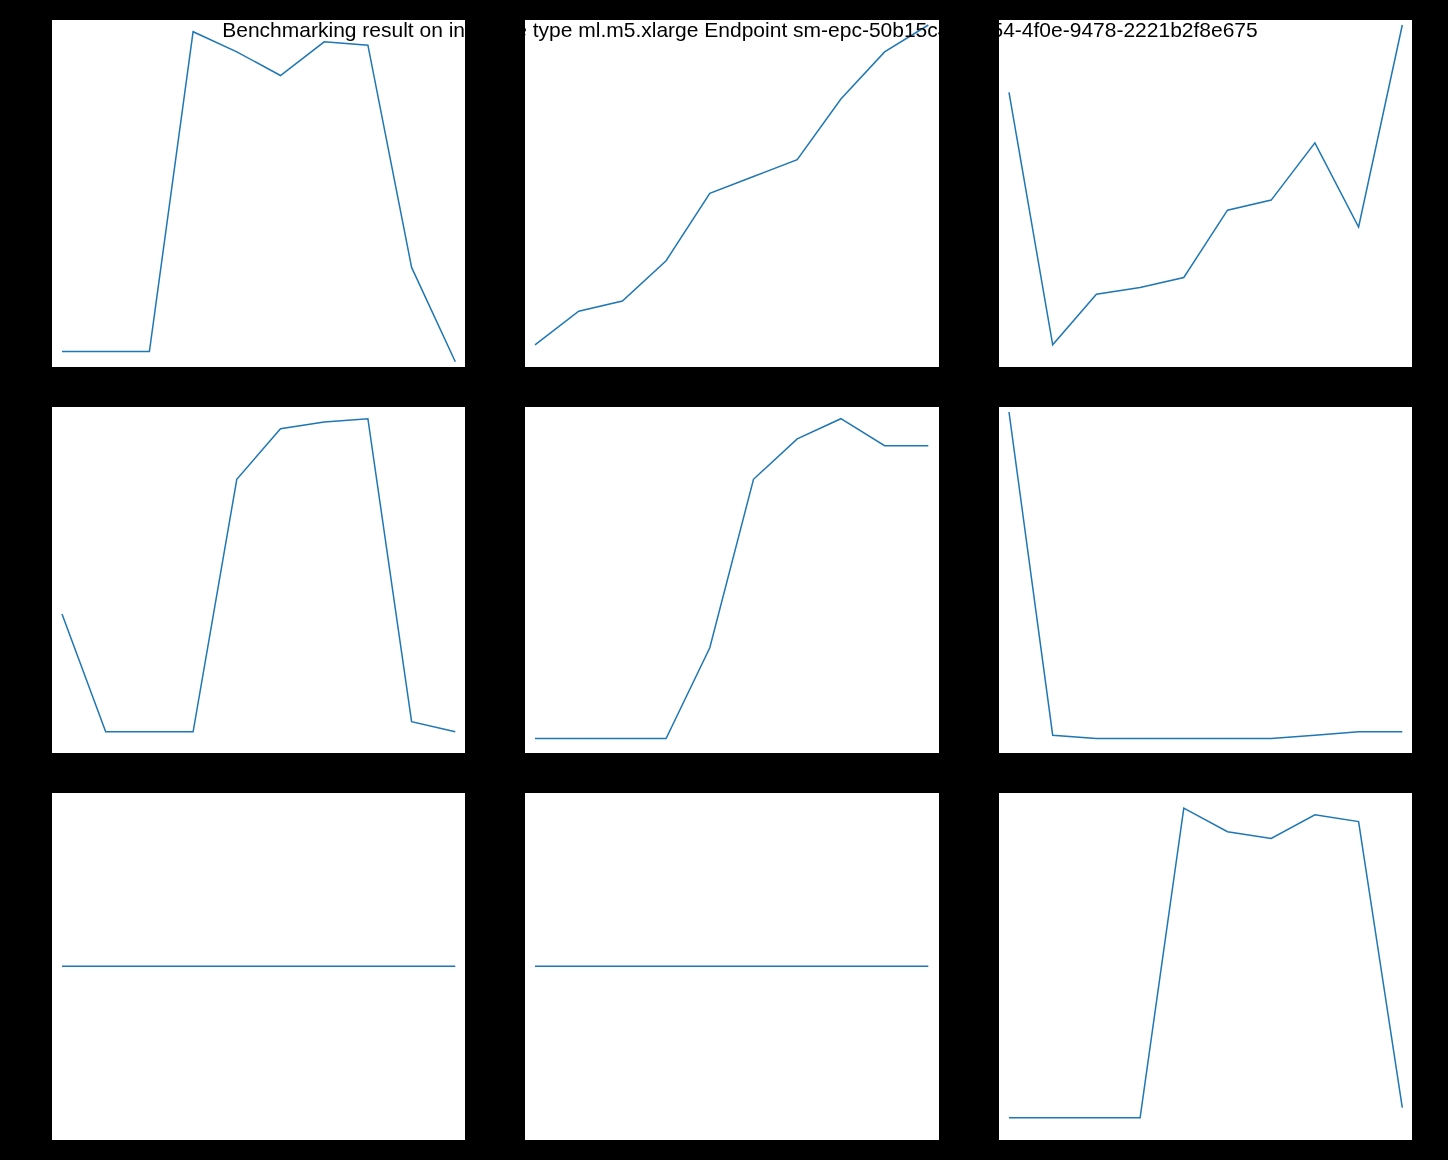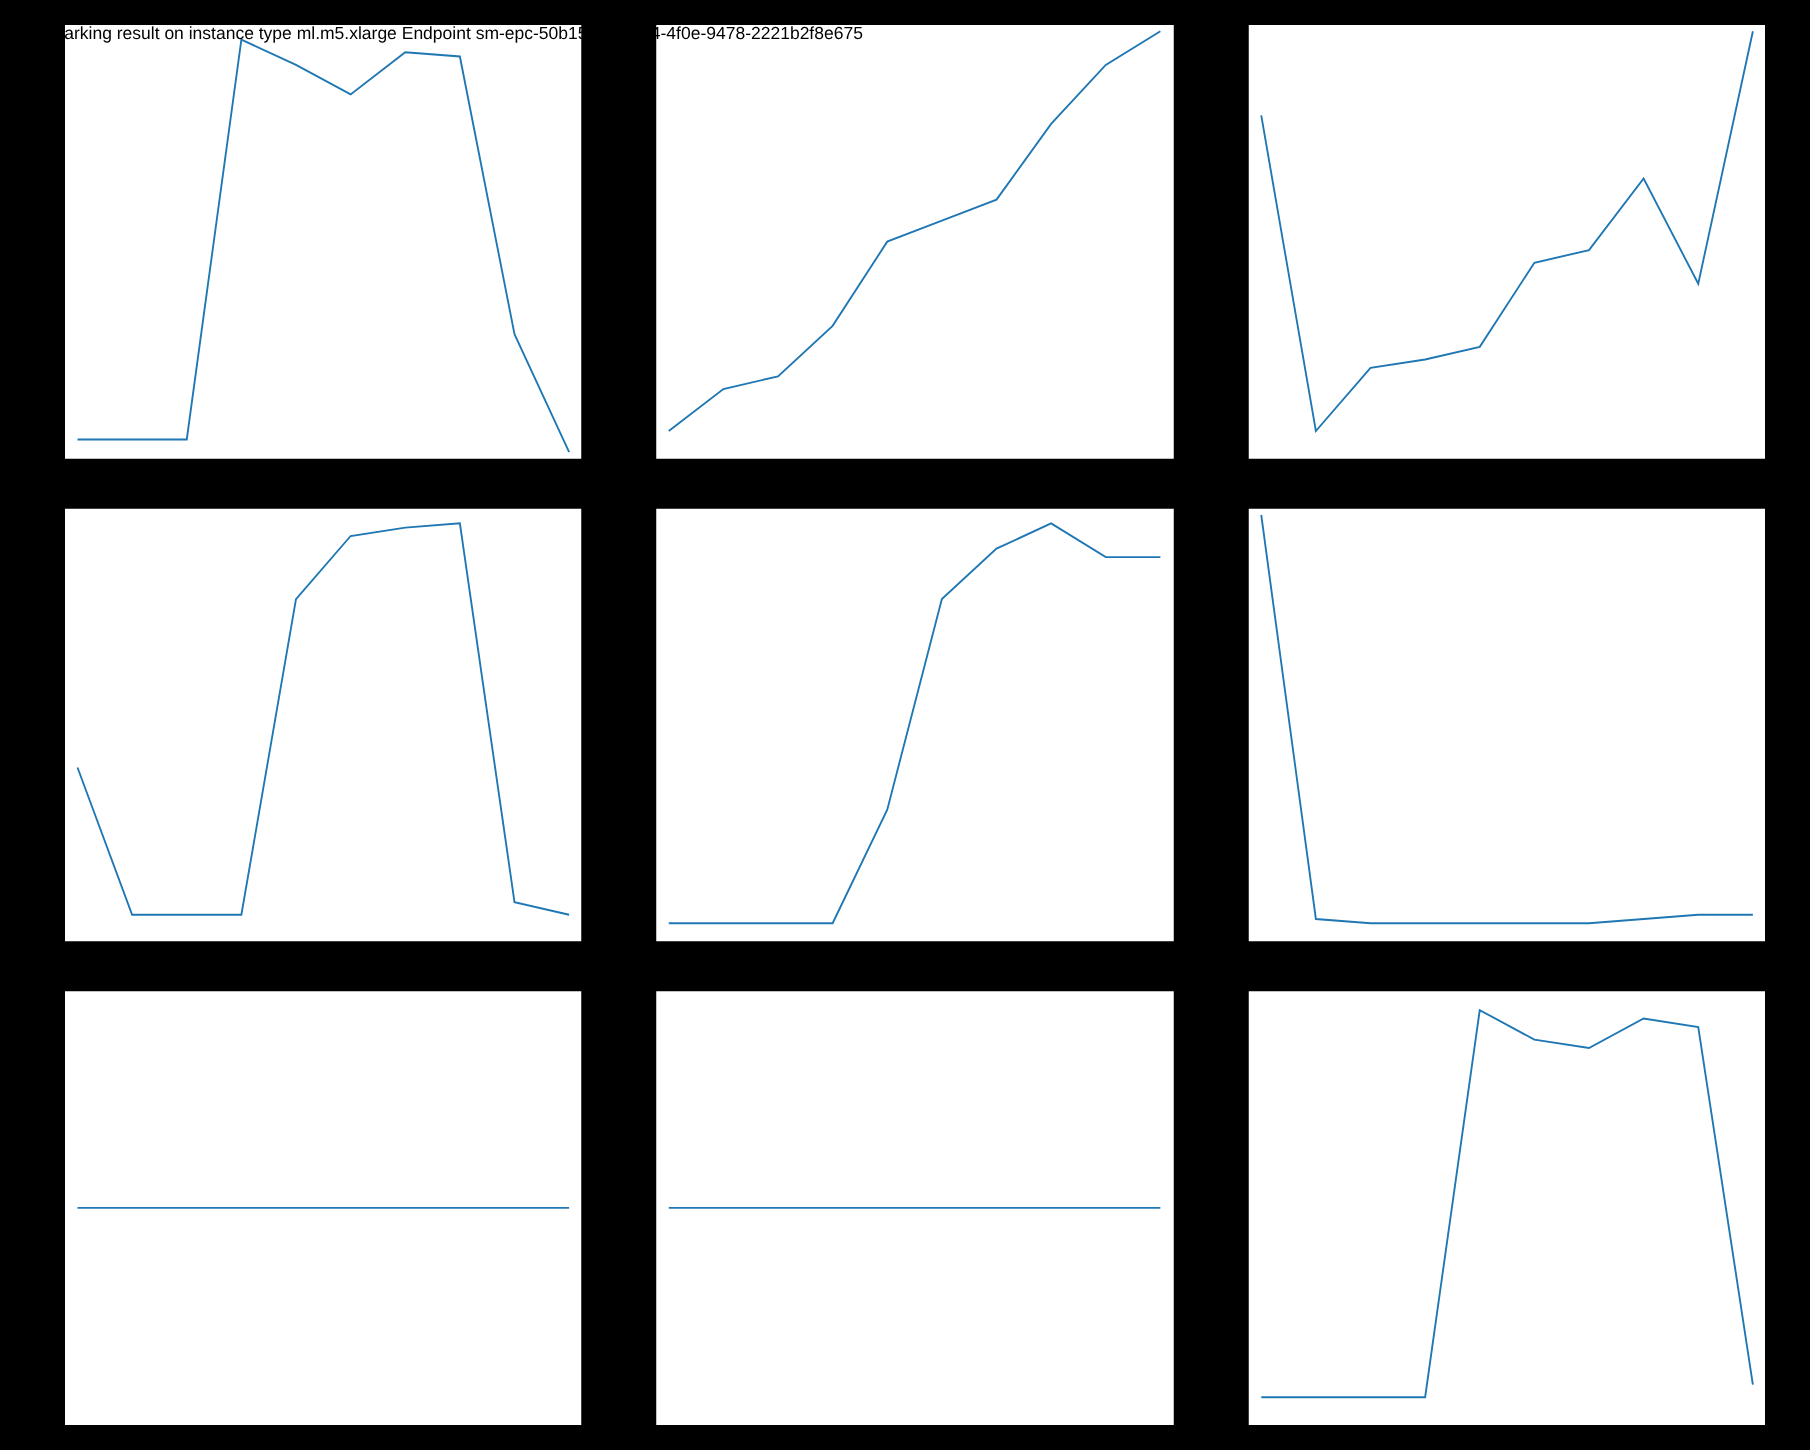--- a/index.html
+++ b/index.html
@@ -8,25 +8,26 @@
       width: 1448px;
       height: 1160px;
       font-family: Arial, sans-serif;
       position: relative;
     }
     .title {
       position: absolute;
       top: 18px;
       left: 0;
       width: 100%;
-      text-align: left;
+      text-align: center;
       color: #000;
-      font-size: 14px;
+      font-size: 21px;
       z-index: 10;
       pointer-events: none;
+      padding-left: 32px;
     }
     .title span {
       display: inline-block;
     }
     .grid {
       position: absolute;
       top: 20px;
       left: 52px;
       width: 1360px;
       height: 1120px;

